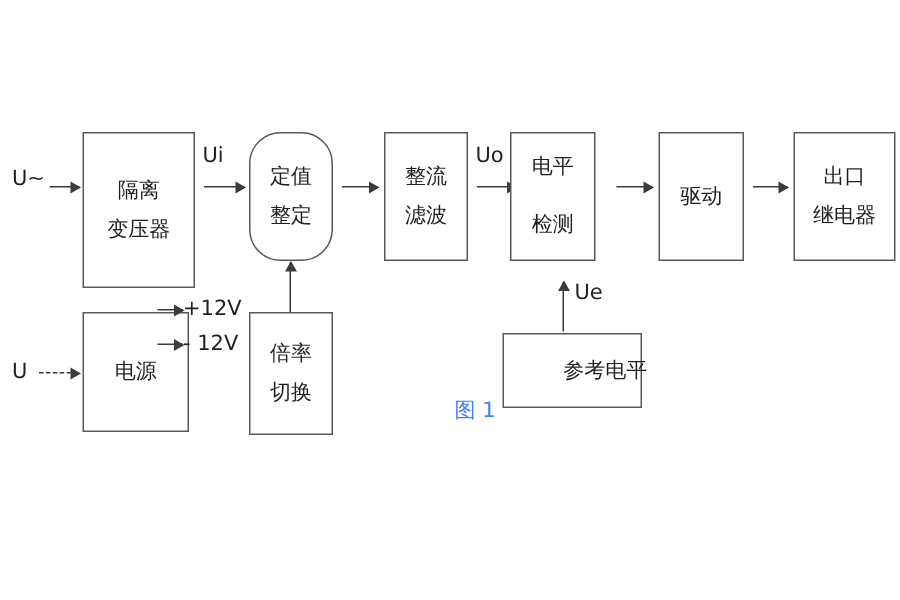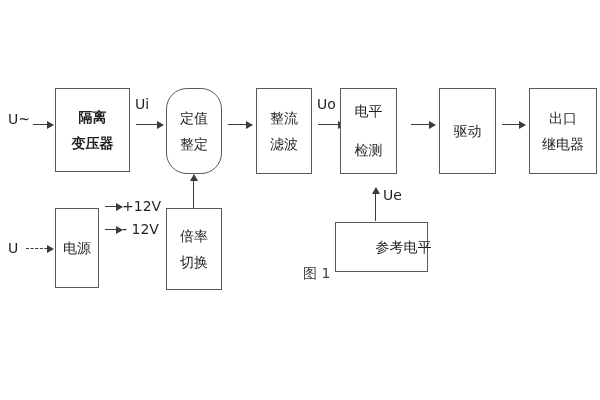--- a/index.html
+++ b/index.html
@@ -75,34 +75,34 @@
     position: absolute;
     right: -2px; top: 50%;
     transform: translateY(-50%);
     border-left: 7px solid #3b3b3d;
     border-top: 4.2px solid transparent;
     border-bottom: 4.2px solid transparent;
   }
 
   .caption {
     position: absolute;
-    color: #404040;
+    color: #3b82f6;
     font-size: 14px;
     white-space: nowrap;
   }
 </style>
 </head>
 <body>
 
 <div id="stage">
 
   <div class="lbl" style="left:8px; top:112px;">U~</div>
   <div class="arrow-h" style="left:33px; top:124px; width:20px;"></div>
 
-  <div class="box" style="left:55px; top:88px; width:75px; height:84px;font-weight:bold;">
+  <div class="box" style="left:55px; top:88px; width:75px; height:104px;">
     <span class="ln">隔离</span>
     <span class="ln">变压器</span>
   </div>
 
   <div class="lbl" style="left:135px; top:97px;">Ui</div>
   <div class="arrow-h" style="left:136px; top:124px; width:27px;"></div>
 
   <div class="box" style="left:166px; top:88px; width:56px; height:86px;border-radius:21px;">
     <span class="ln">定值</span>
     <span class="ln">整定</span>
@@ -132,21 +132,21 @@
   <div class="arrow-h" style="left:502px; top:124px; width:23px;"></div>
 
   <div class="box" style="left:529px; top:88px; width:68px; height:86px;text-align:center;">
     <span class="ln">出口</span>
     <span class="ln">继电器</span>
   </div>
 
   <div class="lbl" style="left:8px; top:241px;">U</div>
   <div class="arrow-dash" style="left:26px; top:248px; width:26px;"></div>
 
-  <div class="box single" style="left:55px; top:208px; width:44px; height:80px;">
+  <div class="box single" style="left:55px; top:208px; width:71px; height:80px;">
     <span class="ln">电源</span>
   </div>
 
   <div class="arrow-h" style="left:105px; top:206px; width:17px;"></div>
   <div class="lbl" style="left:122px; top:199px;">+12V</div>
 
   <div class="arrow-h" style="left:105px; top:229px; width:17px;"></div>
   <div class="lbl" style="left:122px; top:222px;">- 12V</div>
 
   <div class="box" style="left:166px; top:208px; width:56px; height:82px;">

